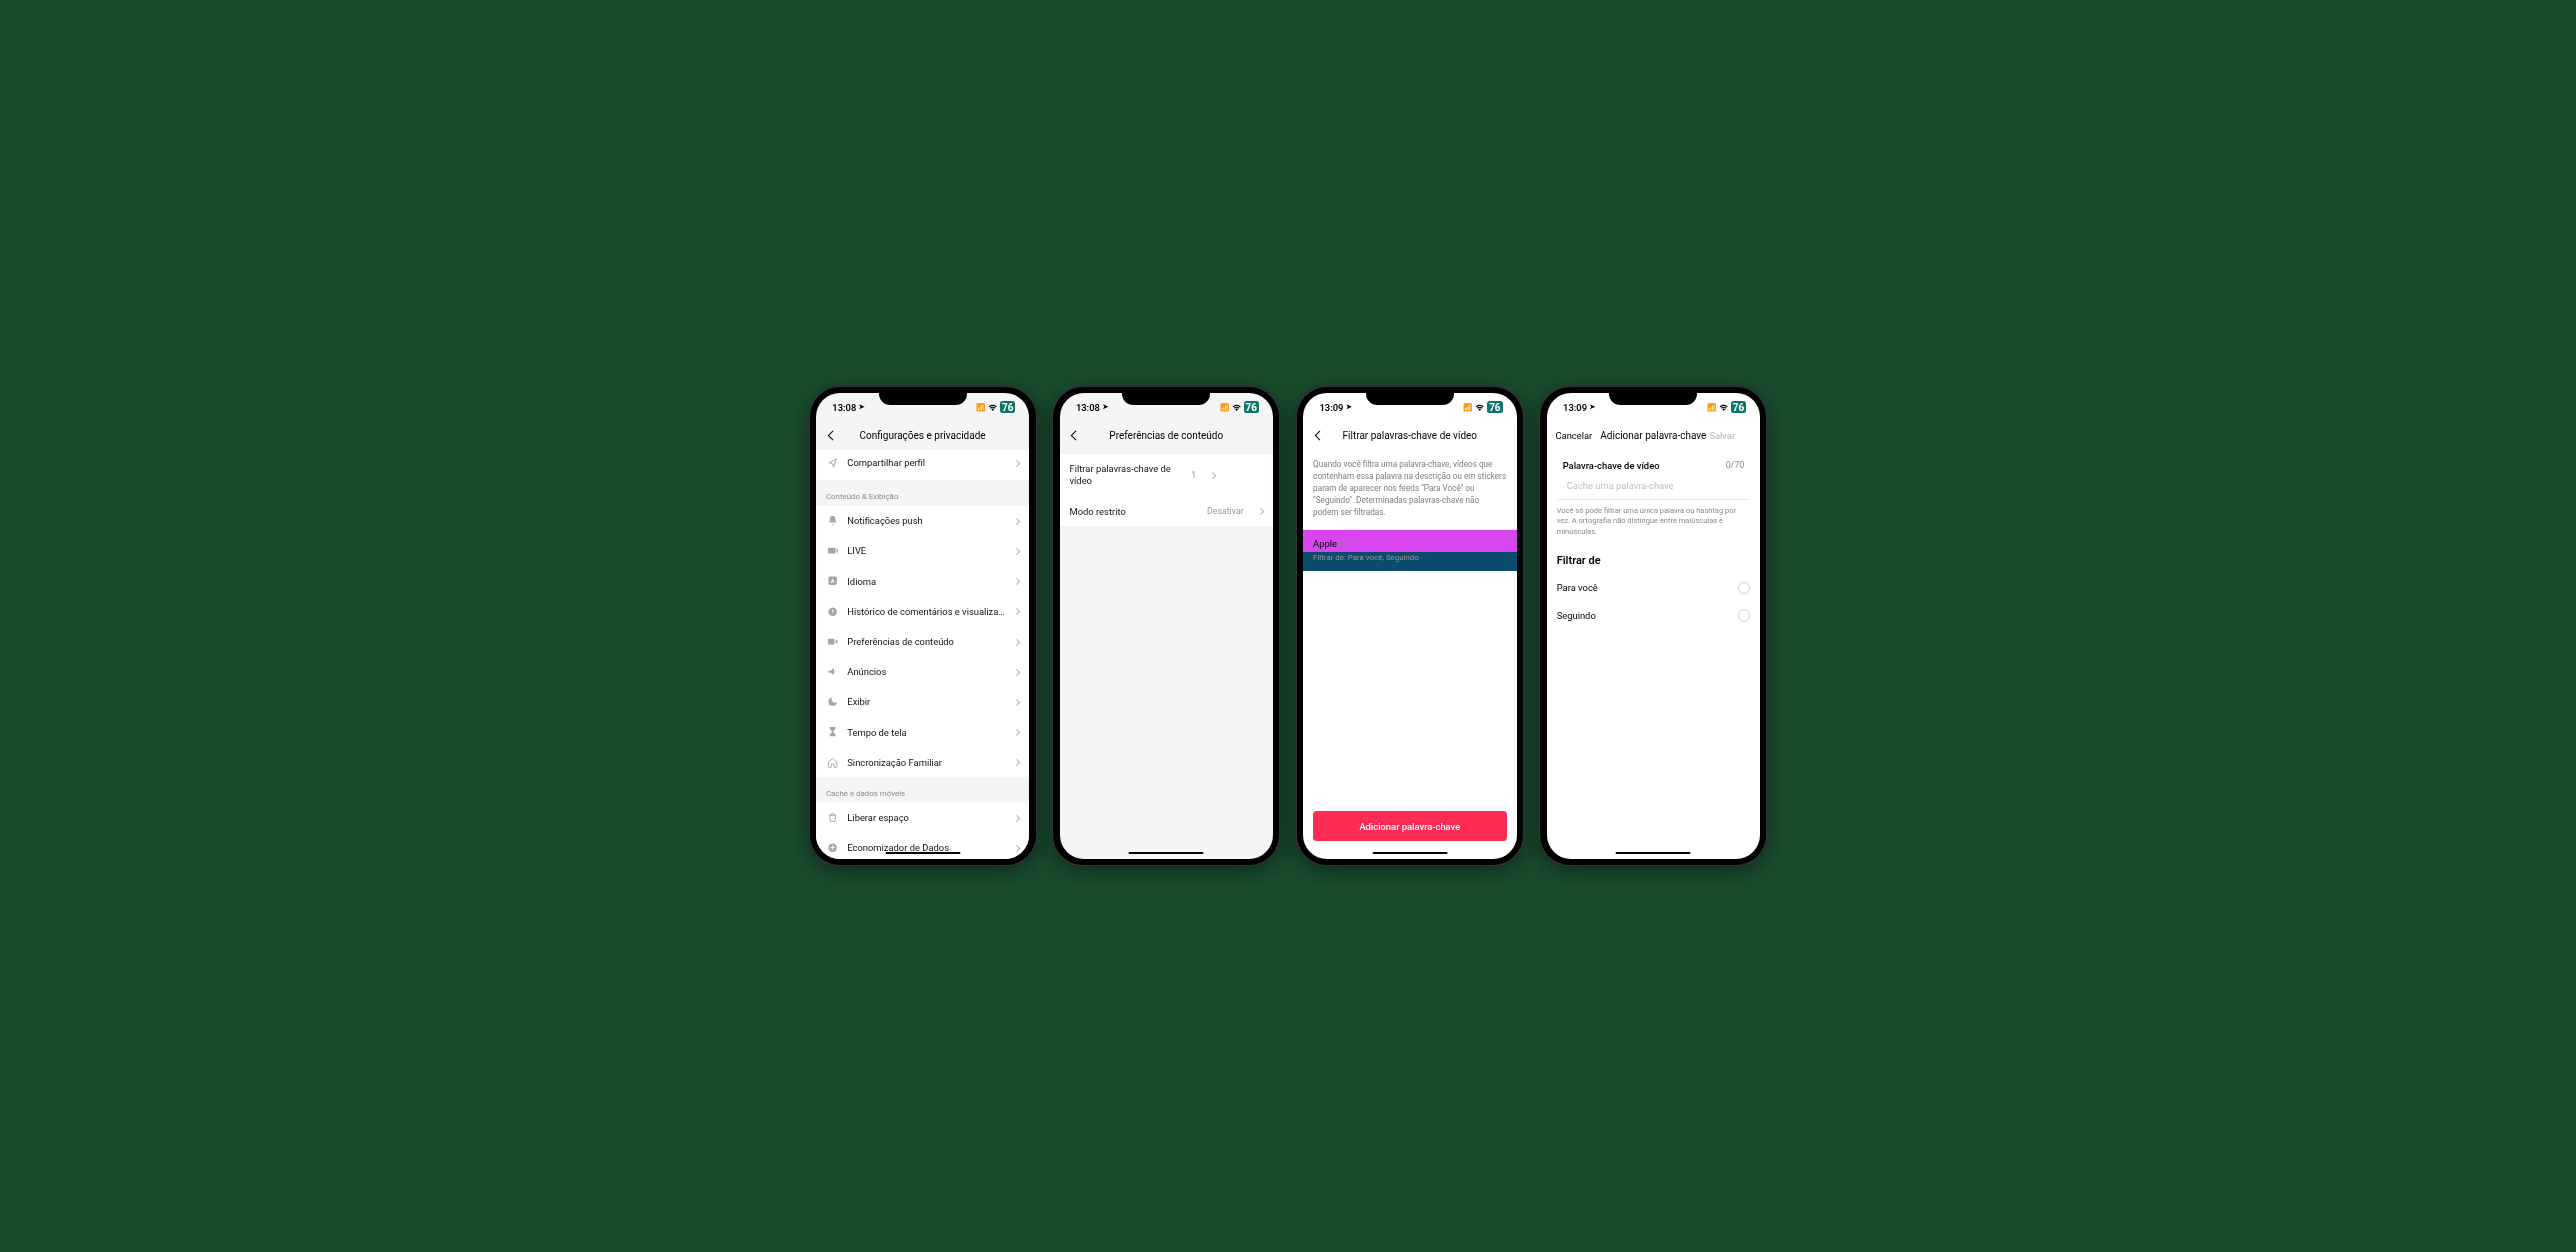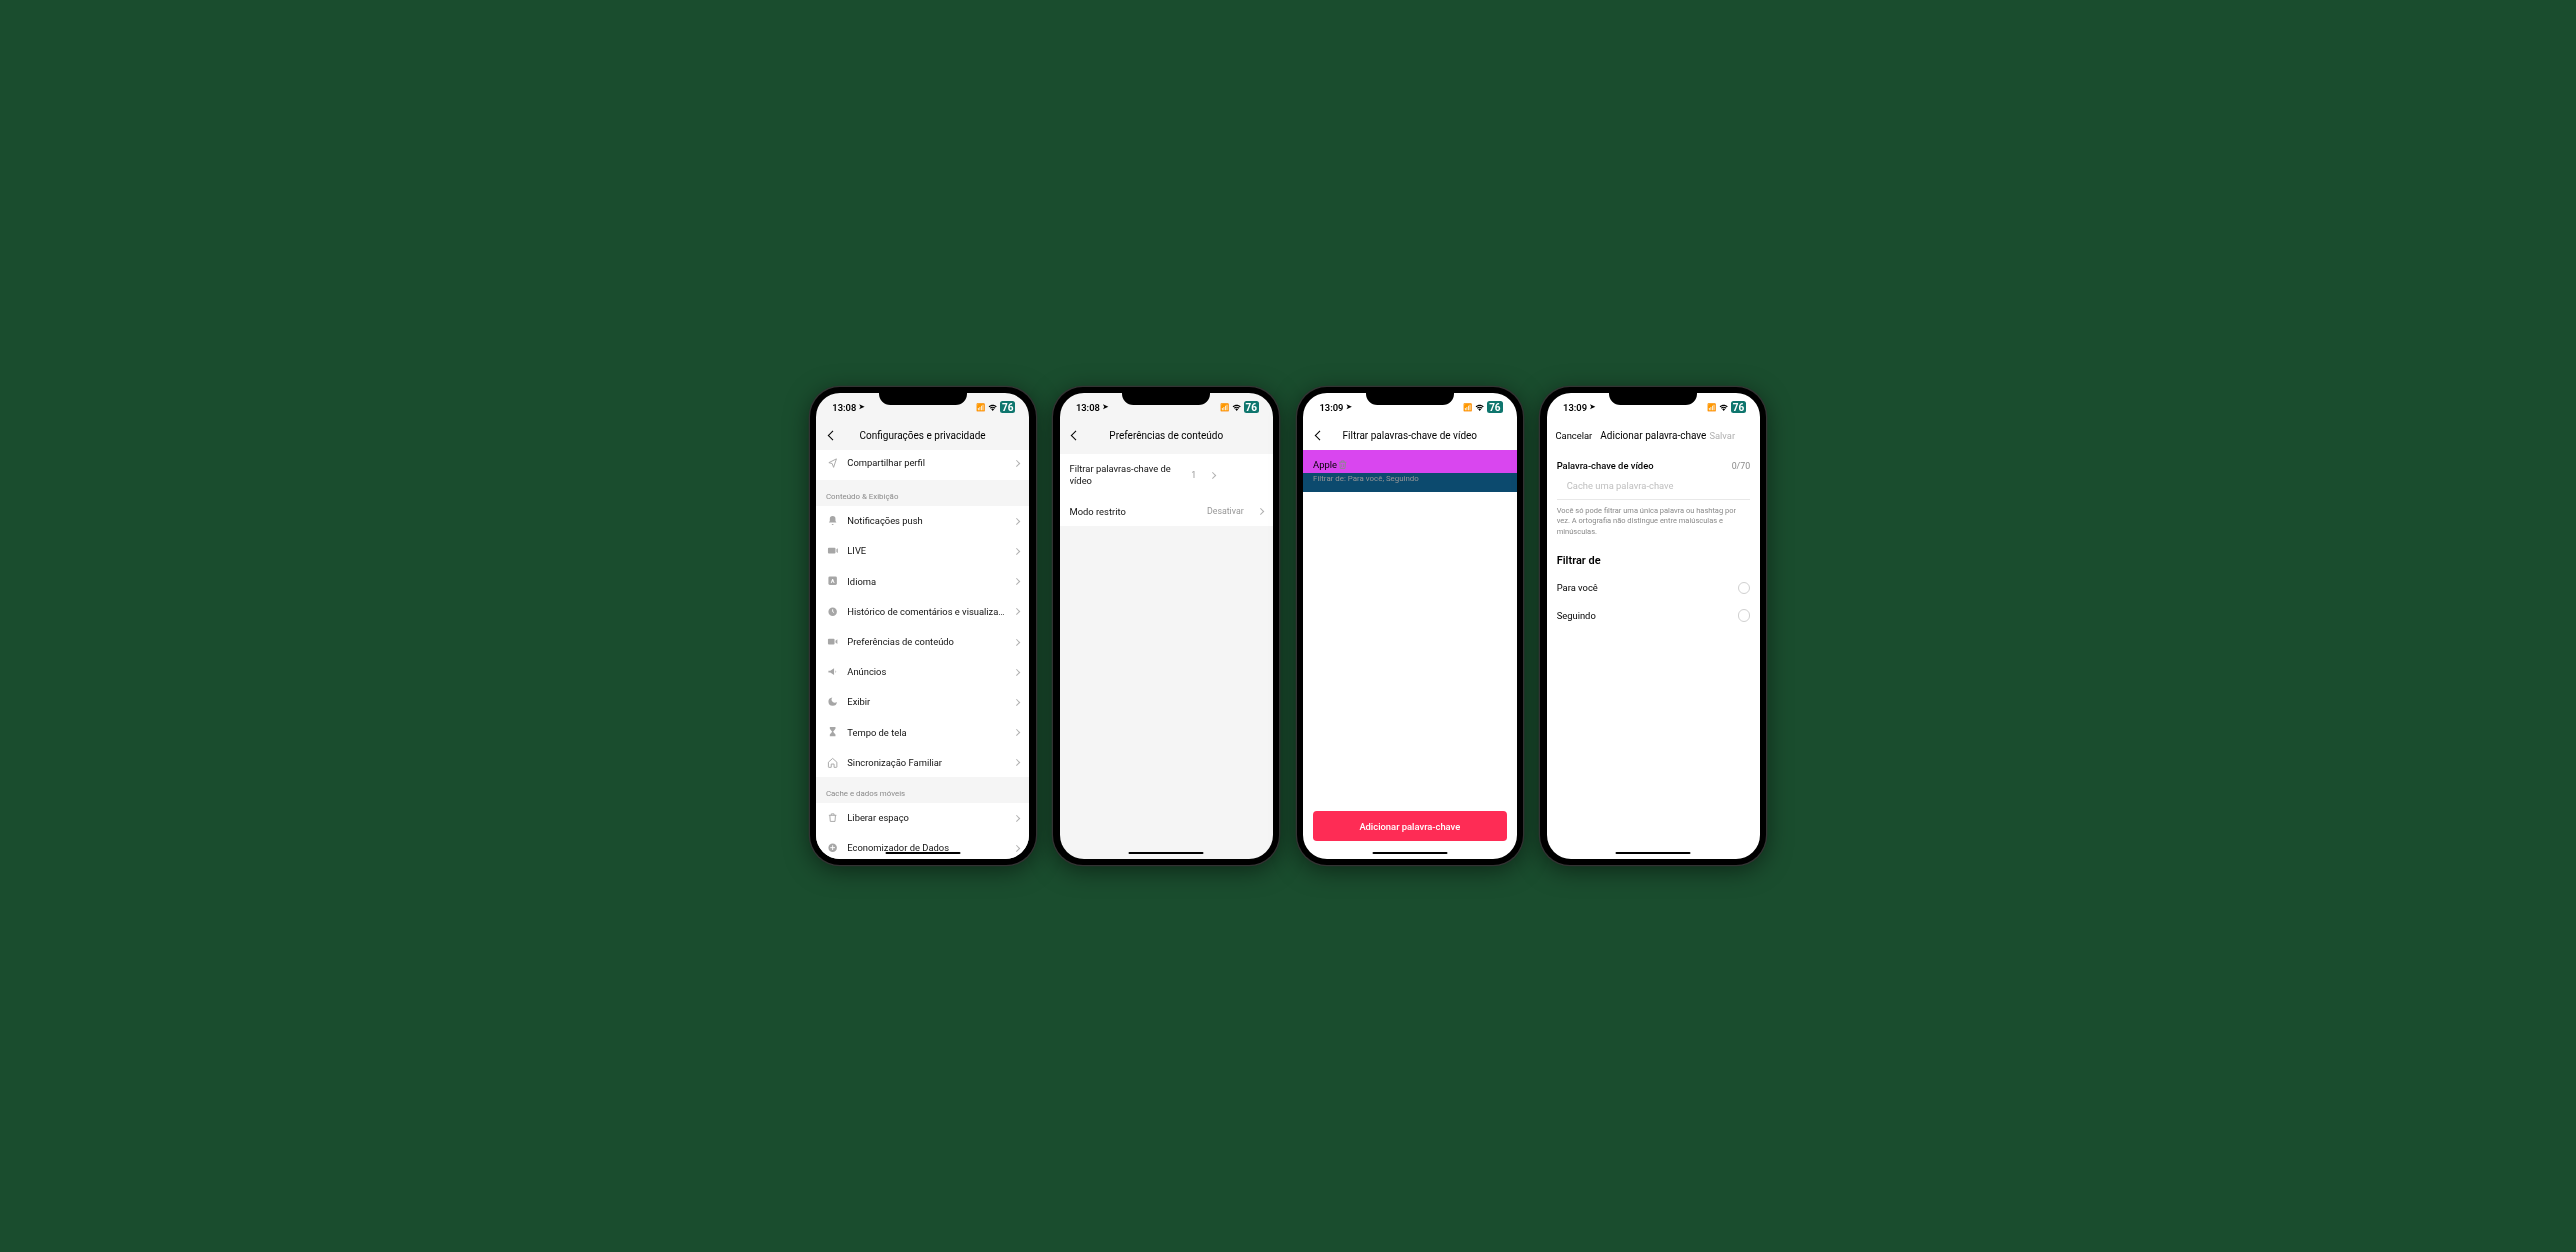--- a/index.html
+++ b/index.html
@@ -201,22 +201,21 @@
     left: 50%;
     transform: translateX(-50%);
     width: 75px;
     height: 2.8px;
     background: #000;
     border-radius: 1.9px;
   }
   .field-row {
     display: flex;
     justify-content: space-between;
-    align-items: center;
-    padding: 10px 10px 5px;
+    padding: 10px 16px 5px;
   }
   .field-label { font-size: 9.4px; font-weight: 500; color: #000; }
   .field-count { font-size: 8.8px; color: #8a8a8a; }
   .field-input {
     padding: 3.8px 10px 7.5px;
     font-size: 9.4px;
     color: #bfbfbf;
     border-bottom: 0.6px solid #e8e8e8;
     margin: 0 10px;
   }
@@ -454,20 +453,21 @@
             </svg>
           </span>
         <span class="battery-box">76</span>
       </div>
     </div>
     <div class="nav-header">
       <div class="nav-back chevron-left"></div>
       <div class="nav-title">Filtrar palavras-chave de vídeo</div>
     </div>
     <div class="content" style="display:flex;flex-direction:column;">
+      <div class="desc-block" style="border-bottom:0.6px solid #eee;">Quando você filtra uma palavra-chave, vídeos que contenham essa palavra na descrição ou em stickers param de aparecer nos feeds "Para Você" ou "Seguindo". Determinadas palavras-chave não podem ser filtradas.</div>
       <div class="keyword-row">
         <div class="keyword-name">Apple</div>
         <div class="trash-icon">
           <svg width="11.3" height="11.3" viewBox="0 0 24 24" fill="none" stroke="currentColor" stroke-width="1.8">
               <path d="M4 7h16M9 7V4h6v3M6 7l1 13h10l1-13M10 11v6M14 11v6"></path>
             </svg>
         </div>
       </div>
       <div class="keyword-sub">Filtrar de: Para você, Seguindo</div>
       <div class="bottom-area">

